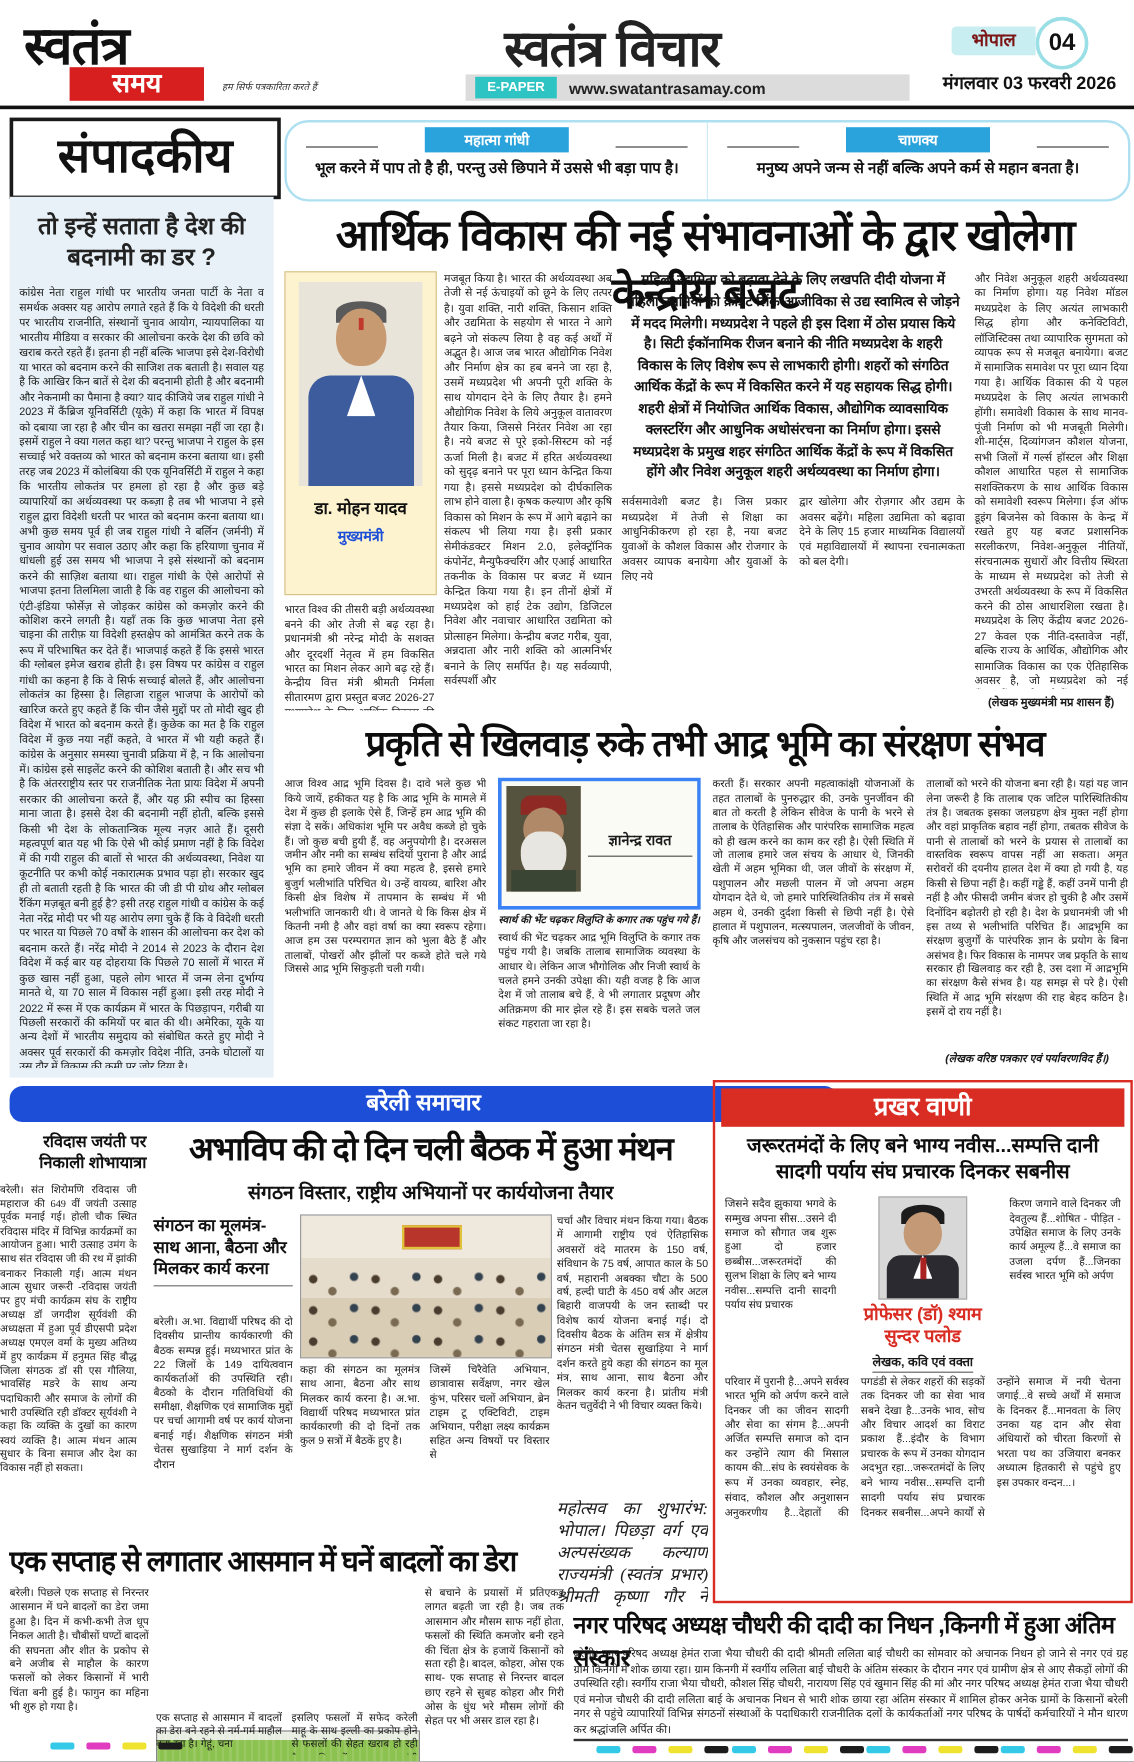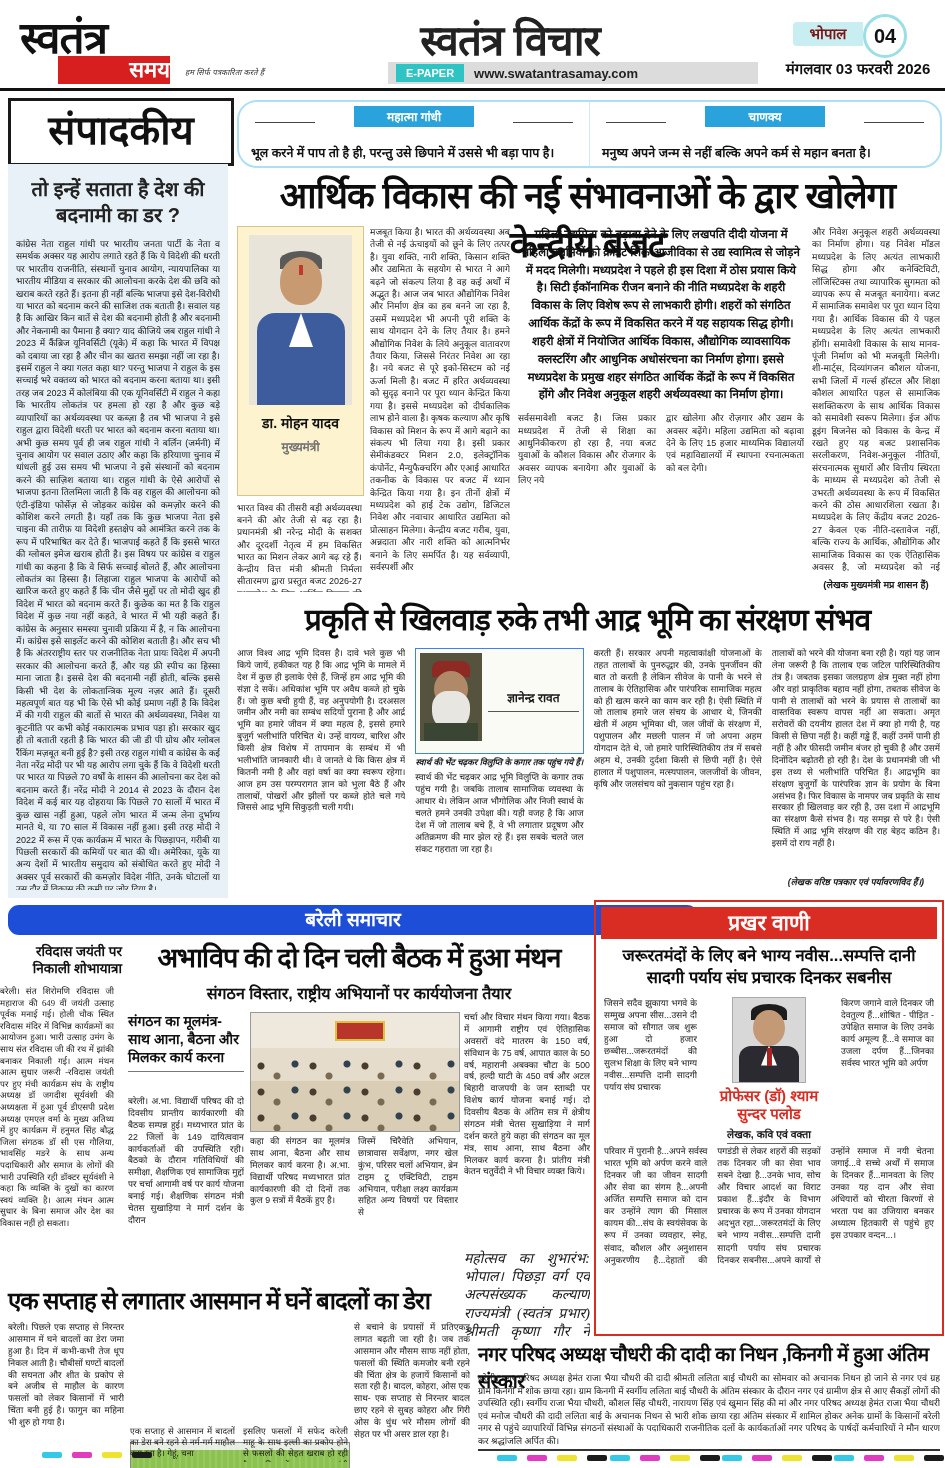--- a/index.html
+++ b/index.html
@@ -6,21 +6,21 @@
   .page{position:relative;width:945px;height:1468px;background:#fff;margin:0 auto;overflow:hidden;
         font-family:"Liberation Sans","DejaVu Sans",sans-serif;color:#1a1a1a;}
   .abs{position:absolute;}
   .just{text-align:justify;}
   .hidden-overflow{overflow:hidden;}
 
   
   .header-rule{left:0;top:88px;width:945px;height:3px;background:#111;}
   .logo-top{left:20px;top:6px;width:200px;font-size:44px;font-weight:bold;color:#111;letter-spacing:-1px;}
   .logo-red{left:58px;top:56px;width:112px;height:28px;background:#d81f1f;color:#fff;font-size:22px;
-            font-weight:bold;text-align:right;line-height:28px;}
+            font-weight:bold;text-align:center;line-height:28px;}
   .tagline{left:185px;top:66px;width:150px;font-size:8px;font-style:italic;color:#333;}
   .masthead{left:300px;top:10px;width:420px;text-align:center;font-size:42px;font-weight:bold;color:#222;letter-spacing:-1px;}
   .web-bar{left:388px;top:62px;width:370px;height:22px;background:#dcdcdc;display:flex;align-items:center;}
   .epaper{background:#2ec4c4;color:#fff;font-size:11px;font-weight:bold;padding:3px 10px;margin-left:8px;}
   .website{font-size:13px;font-weight:bold;color:#222;margin-left:10px;}
   .city-badge{left:793px;top:22px;width:70px;height:24px;background:#c9eef2;color:#7c1616;font-weight:bold;
               font-size:15px;text-align:center;line-height:24px;border-radius:4px 0 0 4px;}
   .page-circle{left:863px;top:14px;width:38px;height:38px;border-radius:50%;background:#fff;border:3px solid #9adfe6;
                font-size:20px;font-weight:bold;text-align:center;line-height:38px;color:#111;}
   .date-line{left:778px;top:58px;width:160px;font-size:15px;font-weight:bold;color:#111;text-align:center;}
@@ -31,47 +31,47 @@
   .ed-body-box{left:8px;top:164px;width:220px;height:734px;background:#e7f1f7;}
   .ed-headline{left:16px;top:176px;width:204px;font-size:20px;font-weight:bold;text-align:center;line-height:1.3;color:#222;}
   .ed-text{left:16px;top:238px;width:204px;height:652px;font-size:9px;line-height:1.38;}
 
   
   .quote-box{left:237px;top:100px;width:701px;height:64px;border:2px solid #aee0f2;border-radius:20px;display:flex;}
   .quote-half{flex:1;position:relative;padding:4px 12px 0 12px;}
   .quote-half + .quote-half{border-left:1px solid #cfe9f5;}
   .quote-badge{margin:0 auto;width:120px;background:#2aa3dc;color:#fff;font-size:12px;font-weight:bold;
                text-align:center;padding:2px 0;}
-  .quote-text{margin-top:17px;font-size:12.5px;font-weight:bold;text-align:left;color:#111;}
+  .quote-text{margin-top:4px;font-size:12.5px;font-weight:bold;text-align:center;color:#111;}
   .quote-line{position:absolute;top:20px;height:1px;background:#444;width:60px;}
 
   
   .budget-headline{left:237px;top:170px;width:701px;font-size:36px;font-weight:bold;text-align:center;
                    letter-spacing:-1px;color:#0d0d0d;}
   .budget-row{left:237px;top:226px;width:703px;height:366px;display:flex;gap:8px;}
   .photo-box{width:125px;height:268px;background:#fdf3cf;border:1px solid #d8c48a;flex:none;text-align:center;}
   .cm-photo{width:103px;height:170px;margin:8px auto 0;background:#e9e4da;position:relative;overflow:hidden;}
   .cm-head{position:absolute;left:31px;top:22px;width:42px;height:48px;border-radius:50% 50% 45% 45%;background:#c89a72;}
   .cm-hair{position:absolute;left:31px;top:16px;width:42px;height:18px;border-radius:50% 50% 0 0;background:#5a5a5a;}
   .cm-tilak{position:absolute;left:50px;top:30px;width:4px;height:10px;background:#c0392b;}
   .cm-body{position:absolute;left:8px;top:78px;width:88px;height:92px;border-radius:18px 18px 0 0;background:#3c5c9e;}
   .cm-shirt{position:absolute;left:40px;top:78px;width:24px;height:34px;background:#fff;clip-path:polygon(50% 0,0 100%,100% 100%);}
   .photo-name{font-size:14px;font-weight:bold;margin-top:8px;color:#111;}
-  .photo-role{font-size:12px;font-weight:bold;margin-top:6px;color:#737373;}
+  .photo-role{font-size:12px;font-weight:bold;margin-top:6px;color:#1d4ed8;}
   .bud-col1-text{width:125px;position:absolute;left:0;top:276px;height:90px;font-size:9px;line-height:1.36;}
   .bud-col{font-size:9px;line-height:1.38;}
   .pull-quote{font-size:11.5px;font-weight:bold;line-height:1.55;text-align:center;color:#111;padding:0 4px;}
   .bud-subrow{display:flex;gap:10px;margin-top:8px;}
   .credit{font-weight:bold;font-size:9.5px;text-align:center;margin-top:4px;}
 
   
   .wet-headline{left:237px;top:598px;width:701px;font-size:30px;font-weight:bold;text-align:center;letter-spacing:-1px;color:#0d0d0d;}
   .wet-row{left:237px;top:648px;width:703px;height:246px;display:flex;gap:10px;}
   .wet-col{flex:1;font-size:8.8px;line-height:1.35;}
-  .author-box{border:1px solid #3b82f6;background:#fbfbf6;padding:4px;display:flex;gap:6px;height:96px;}
+  .author-box{border:3px solid #3b82f6;background:#fbfbf6;padding:4px;display:flex;gap:6px;height:96px;}
   .gr-photo{width:62px;height:88px;background:#55523d;position:relative;overflow:hidden;flex:none;}
   .gr-head{position:absolute;left:14px;top:18px;width:34px;height:36px;border-radius:50%;background:#b08a68;}
   .gr-cap{position:absolute;left:12px;top:8px;width:38px;height:16px;border-radius:8px 8px 0 0;background:#8e2a23;}
   .gr-beard{position:absolute;left:12px;top:38px;width:38px;height:40px;border-radius:40% 40% 50% 50%;background:#e8e6e0;}
   .gr-suit{position:absolute;left:4px;top:70px;width:54px;height:18px;background:#3a4633;}
   .author-name{flex:1;align-self:center;text-align:center;font-size:12px;font-weight:bold;border-bottom:1px solid #555;padding-bottom:4px;}
   .wet-caption{font-size:8.5px;font-weight:bold;font-style:italic;text-align:center;margin:3px 0 4px;}
   .wet-credit{font-weight:bold;font-size:9px;font-style:italic;text-align:center;margin-top:4px;}
 
   

